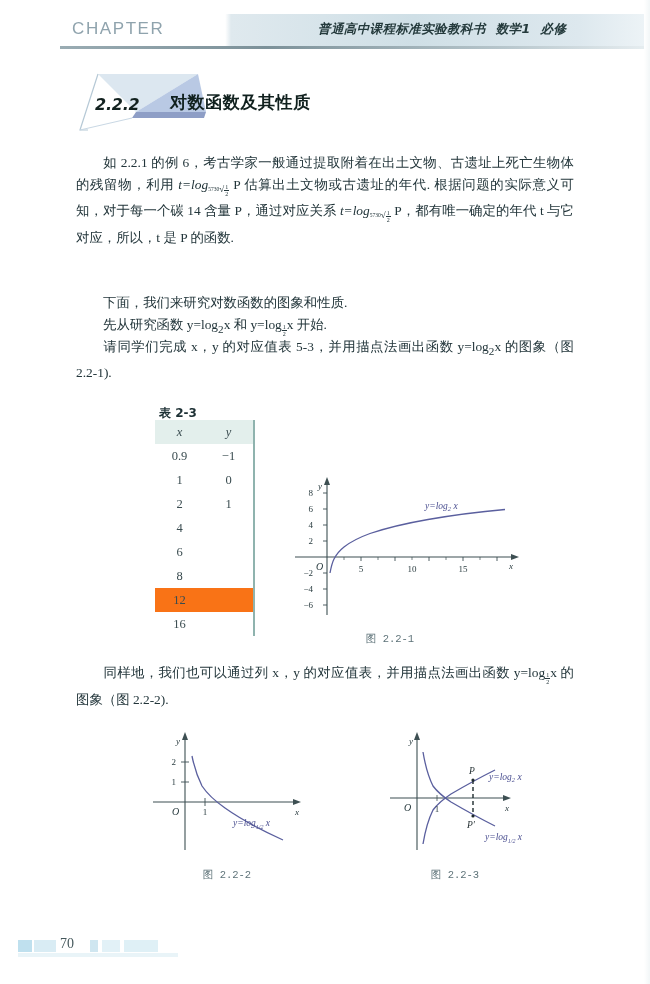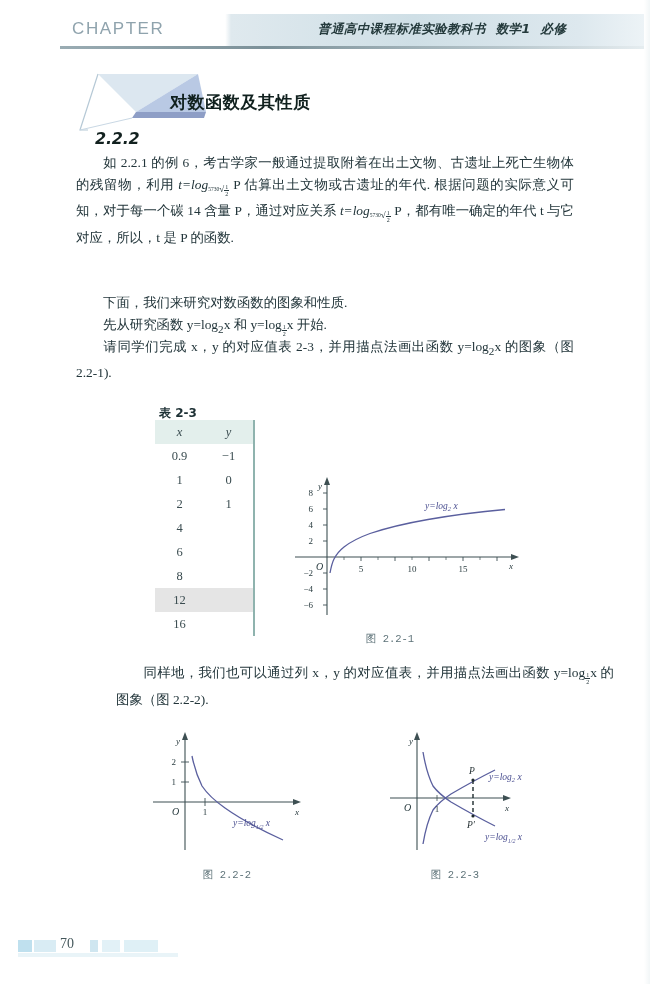--- a/index.html
+++ b/index.html
@@ -36,21 +36,20 @@
   }
 
   
   .sec{position:absolute;left:78px;top:72px;width:330px;height:62px;}
   .sec svg{position:absolute;left:0;top:0;}
   .sec-num{
     position:absolute;left:17px;top:23px;
     font-family:"DejaVu Sans","Liberation Sans",sans-serif;
     font-weight:bold;font-style:italic;font-size:16px;color:#12211f;
     letter-spacing:-.2px;
-    margin-top:34px;
   }
   .sec-title{
     position:absolute;left:92px;top:19px;
     font-family:"DejaVu Sans","Liberation Sans",sans-serif;
     font-weight:bold;font-size:17px;color:#10201e;letter-spacing:.6px;text-align:center;
   }
 
   
   .para{
     position:absolute;
@@ -81,21 +80,21 @@
   .tbl{
     position:absolute;left:155px;top:420px;width:98px;
     border-right:2px solid #8fb3ae;
     background:#ffffff;
   }
   .tbl .row{
     display:flex;height:24px;align-items:center;
     font-size:12.5px;color:#3a4c50;
   }
   .tbl .row.hdr{background:#e3efec;font-style:italic;font-size:12.5px;}
-  .tbl .row.alt{background:#e5e5e5;}
+  .tbl .row.alt{background:#f97316;}
   .tbl .c{width:49px;text-align:center;}
 
   
   .figbox{position:absolute;}
   .figcap{
     position:absolute;text-align:center;
     font-size:10.5px;color:#5d7278;
     font-family:Liberation Mono, monospace;
   }
 
@@ -143,21 +142,21 @@
 
   <div class="para" style="left:76px;top:292px;width:498px;">
     <span class="ind"></span><span>下面，我们来研究对数函数的图象和性质.</span>
   </div>
 
   <div class="para" style="left:76px;top:314px;width:498px;">
     <span class="ind"></span><span>先从研究函数 y=log</span><sub>2</sub><span>x 和 y=log</span><span class="logs"><span class="radfrac"><span class="n">1</span><span class="d">2</span></span></span><span>x 开始.</span>
   </div>
 
   <div class="para" style="left:76px;top:336px;width:498px;">
-    <span class="ind"></span><span>请同学们完成 x，y 的对应值表 2-3，并用描点法画出函数 y=log</span><sub>2</sub><span>x 的图象（图 2.2-1).</span>
+    <span class="ind"></span><span>请同学们完成 x，y 的对应值表 5-3，并用描点法画出函数 y=log</span><sub>2</sub><span>x 的图象（图 2.2-1).</span>
   </div>
 
   <div class="tbl-cap">表 2-3</div>
   <div class="tbl">
     <div class="row hdr">
       <div class="c">x</div>
       <div class="c">y</div>
     </div>
     <div class="row">
       <div class="c">0.9</div>
@@ -235,21 +234,21 @@
       <text x="28" y="143" font-family="Liberation Serif, serif" font-size="9" fill="#2a3c40" text-anchor="end">−6</text>
       <text x="76" y="107" font-family="Liberation Serif, serif" font-size="9" fill="#2a3c40" text-anchor="middle">5</text>
       <text x="127" y="107" font-family="Liberation Serif, serif" font-size="9" fill="#2a3c40" text-anchor="middle">10</text>
       <text x="178" y="107" font-family="Liberation Serif, serif" font-size="9" fill="#2a3c40" text-anchor="middle">15</text>
 
       <text x="140" y="44" font-family="Liberation Serif, serif" font-style="italic" font-size="9.5" fill="#4a4f90">y=log<tspan font-size="6.5" dy="2">2</tspan><tspan dy="-2"> x</tspan></text>
     </svg>
   </div>
   <div class="figcap" style="left:330px;top:632px;width:120px;">图 2.2-1</div>
 
-  <div class="para" style="left:76px;top:662px;width:498px;margin-left:40px;">
+  <div class="para" style="left:76px;top:662px;width:498px;">
     <span class="ind"></span><span>同样地，我们也可以通过列 x，y 的对应值表，并用描点法画出函数 y=log</span><span class="logs"><span class="radfrac"><span class="n">1</span><span class="d">2</span></span></span><span>x 的图象（图 2.2-2).</span>
   </div>
 
   <div class="figbox" style="left:145px;top:722px;">
     <svg width="190" height="140" viewBox="0 0 190 140">
       <line x1="8" y1="80" x2="150" y2="80" stroke="#3d4f52" stroke-width="1.1"></line>
       <polygon points="156,80 148,77 148,83" fill="#3d4f52"></polygon>
       <line x1="40" y1="128" x2="40" y2="16" stroke="#3d4f52" stroke-width="1.1"></line>
       <polygon points="40,10 37,18 43,18" fill="#3d4f52"></polygon>
 

